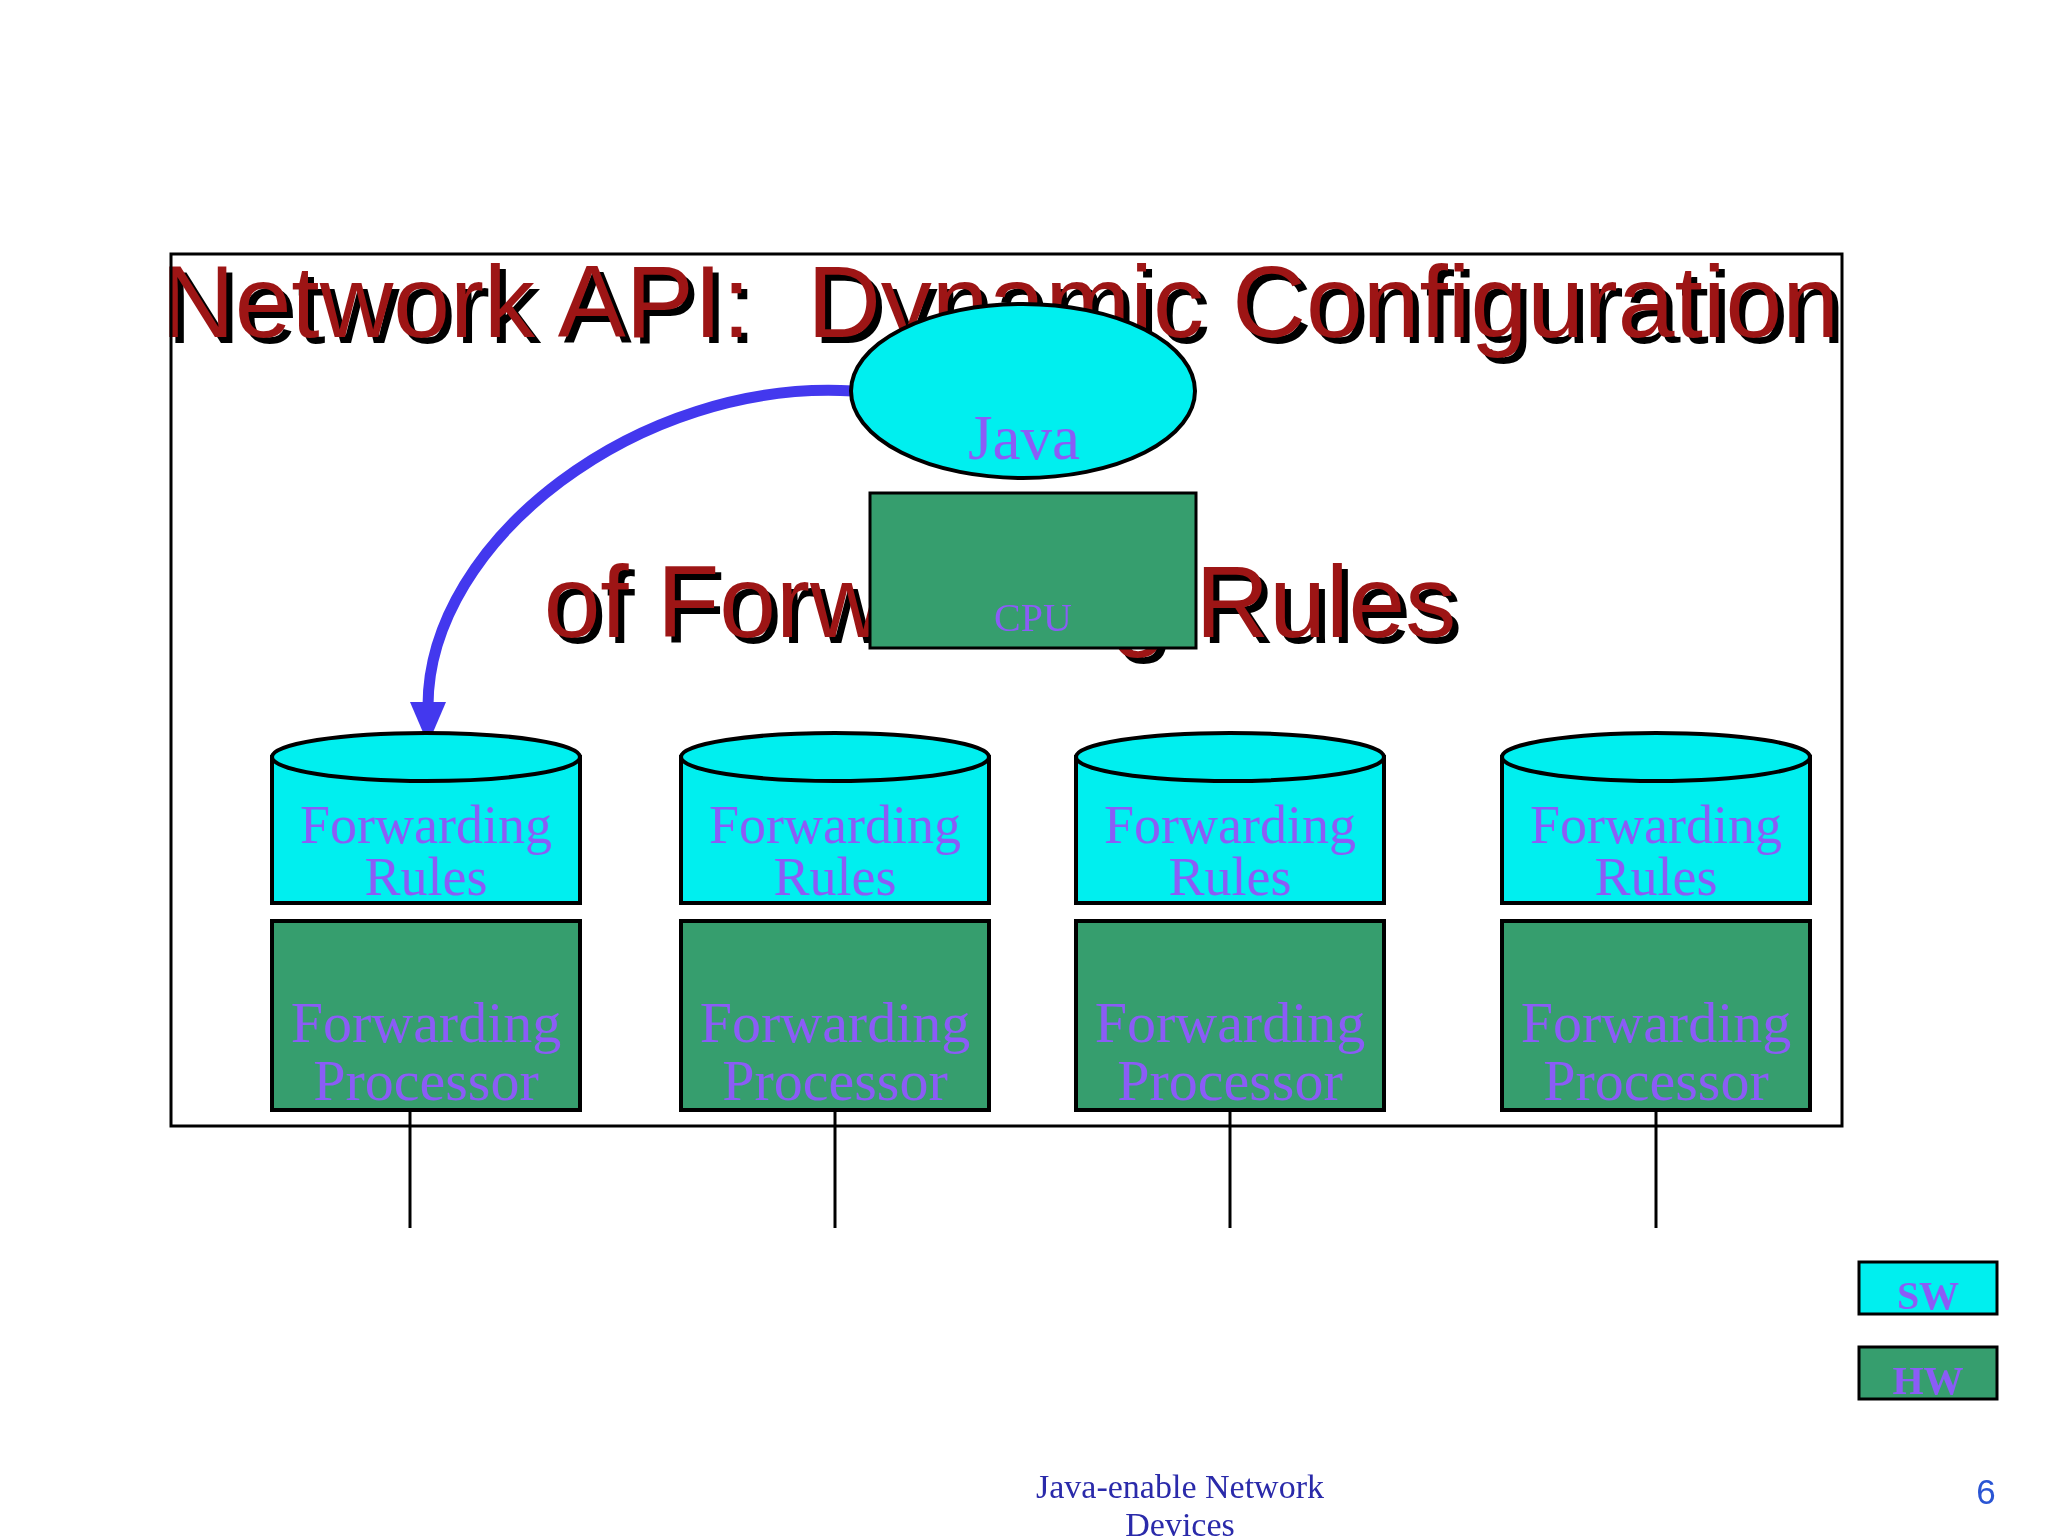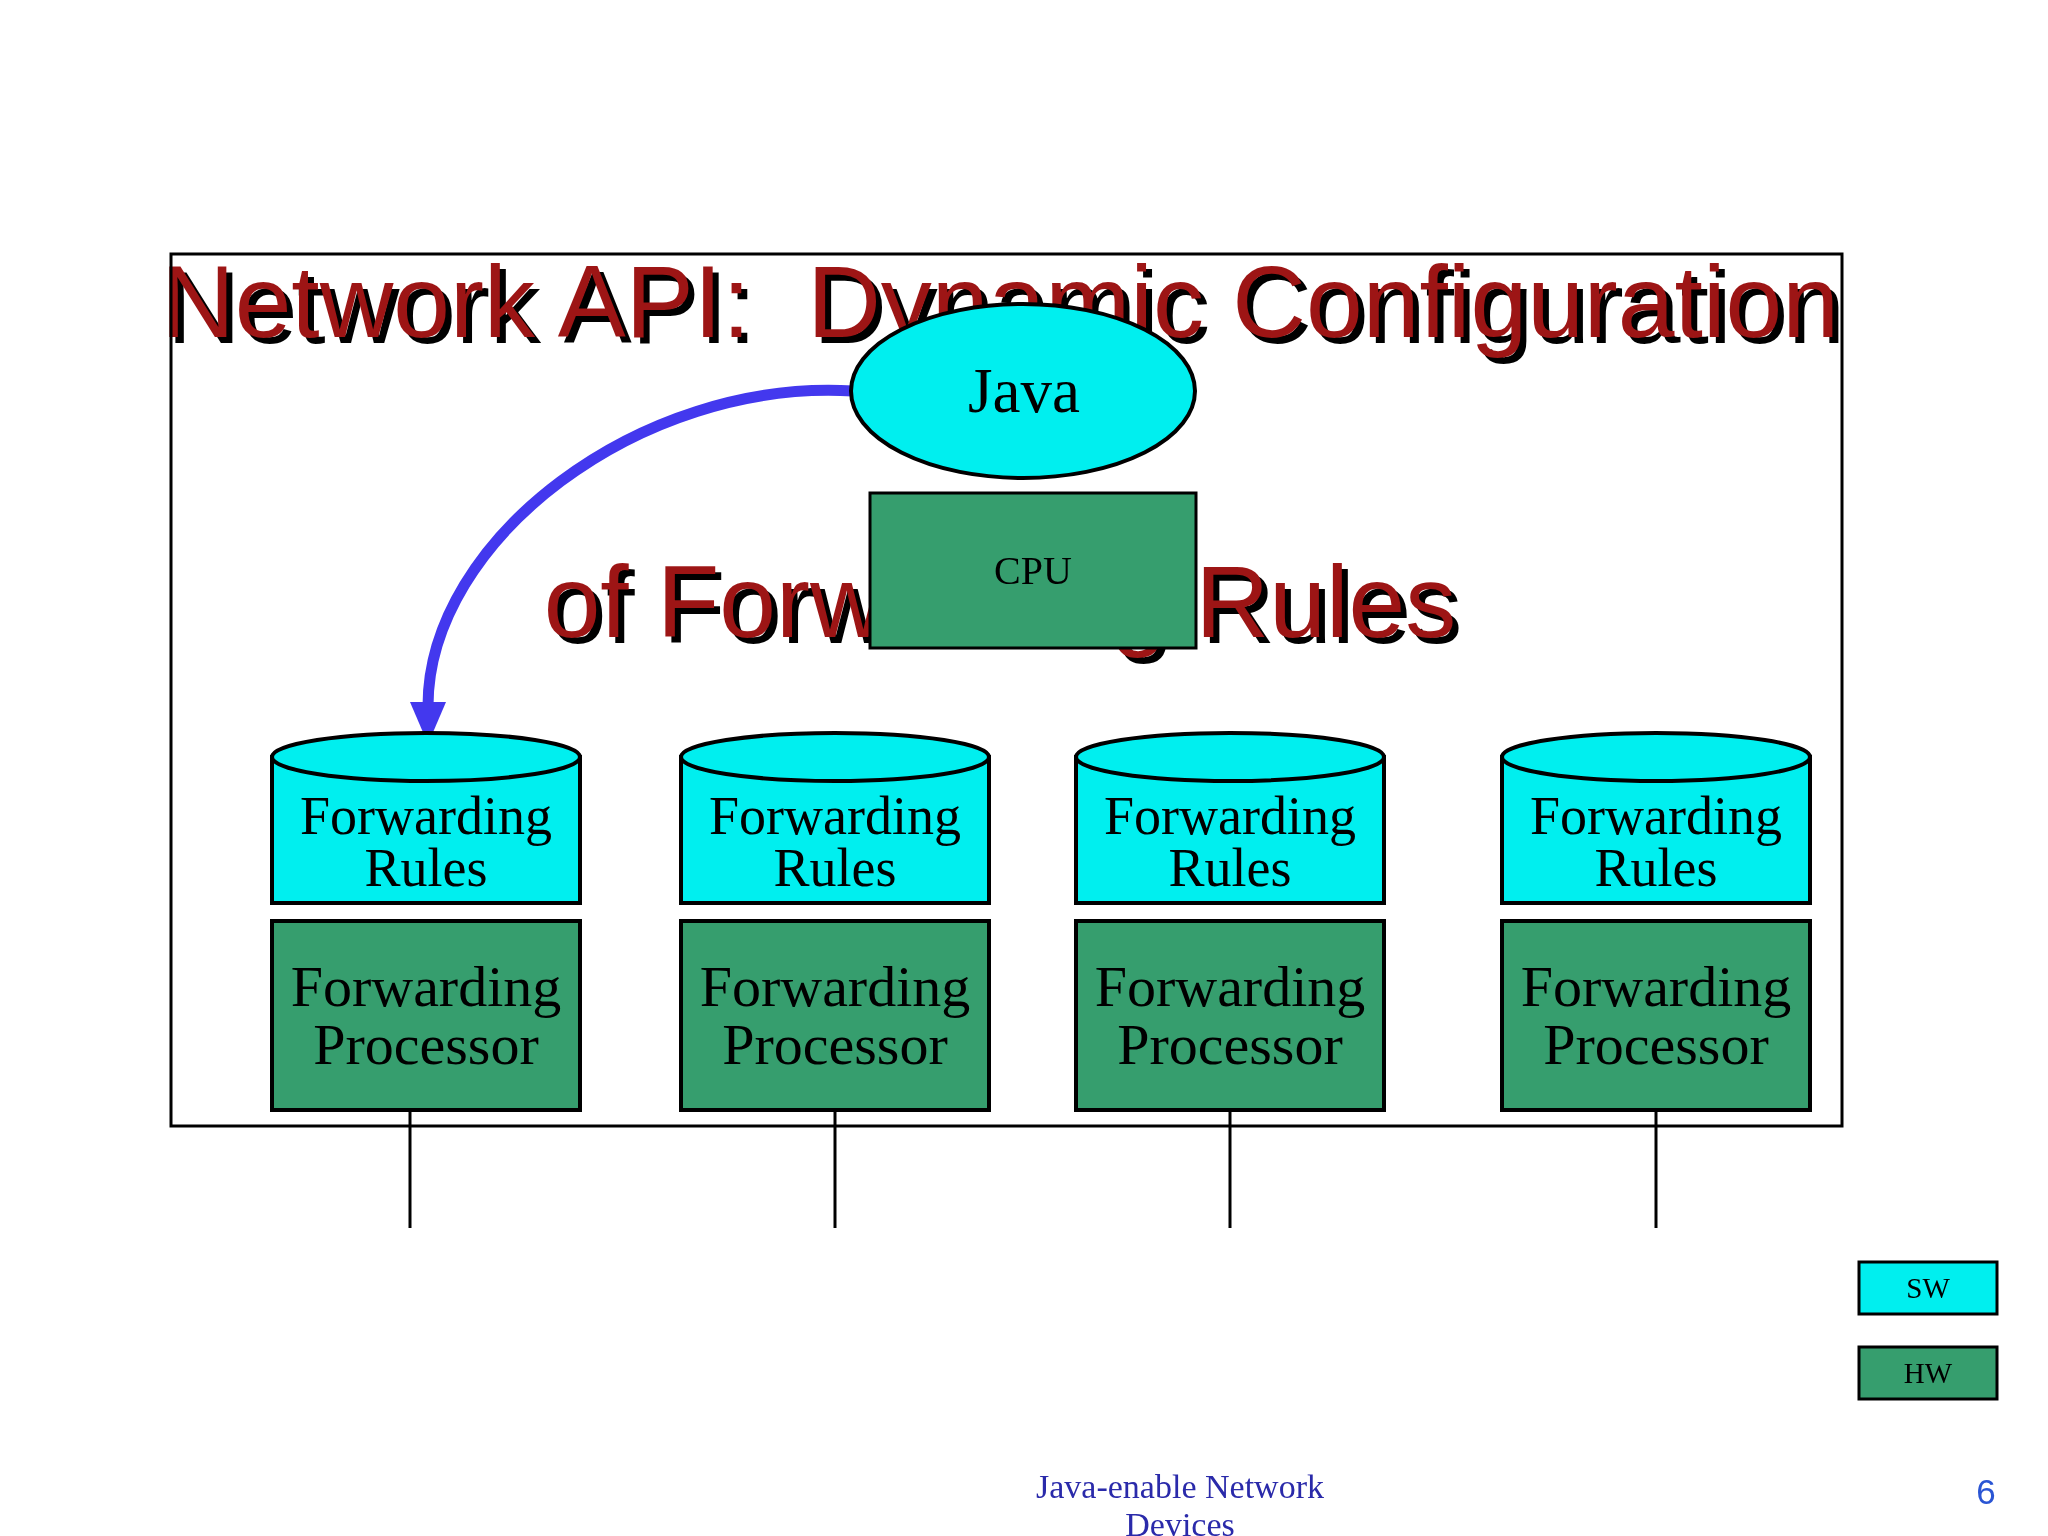--- a/index.html
+++ b/index.html
@@ -18,27 +18,27 @@
   .outer-box{fill:none;stroke:#000;stroke-width:3;}
   .s-cyan{fill:#00efef;stroke:#000;stroke-width:4;}
   .s-green{fill:#369e6e;stroke:#000;stroke-width:4;}
   .s-green3{fill:#369e6e;stroke:#000;stroke-width:3;}
   .s-cyan3{fill:#00efef;stroke:#000;stroke-width:3;}
   .arrow-line{fill:none;stroke:#4338ee;stroke-width:11;stroke-linecap:round;}
   .arrow-head{fill:#4338ee;stroke:none;}
   .vline{stroke:#000;stroke-width:3;}
 
   
-  .lbl{display:flex;flex-direction:column;align-items:center;justify-content:center;
-       text-align:center;color:#000000;}
+  .lbl{display:flex;flex-direction:column;align-items:center;justify-content:flex-end;
+       text-align:center;color:#8b5cf6;}
   .ellipse-lbl{left:852px;top:305px;width:344px;height:172px;font-size:63px;line-height:78px;}
   .cpu-lbl{left:870px;top:493px;width:326px;height:155px;font-size:40px;line-height:60px;}
   .rules-lbl{top:781px;width:308px;height:122px;font-size:54px;line-height:52px;}
   .proc-lbl{top:921px;width:308px;height:189px;font-size:58px;line-height:58px;}
-  .legend-lbl{width:138px;height:52px;font-size:29px;line-height:36px;}
+  .legend-lbl{width:138px;height:52px;font-size:40px;line-height:36px;font-weight:bold;}
   .footer{left:980px;top:1468px;width:400px;text-align:center;font-size:34px;color:#2a2aaa;}
   .pagenum{left:1961px;top:1472px;width:50px;text-align:center;
            font-family:"Liberation Sans", sans-serif;font-size:35px;color:#2a55d4;}
 </style>
 </head>
 <body>
 
 <div class="slide">
 
   <div class="abs title">

